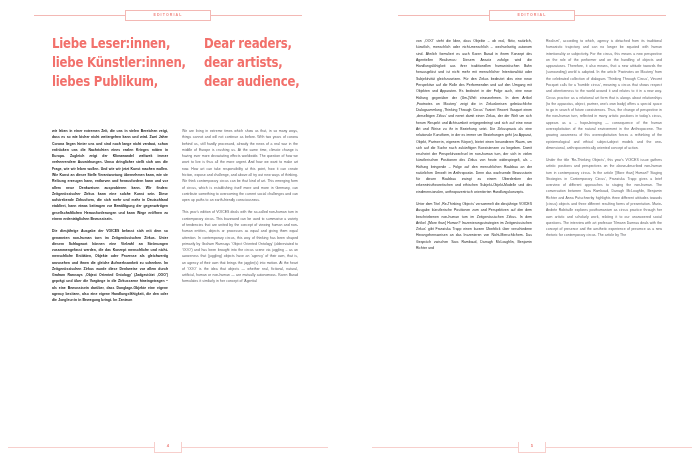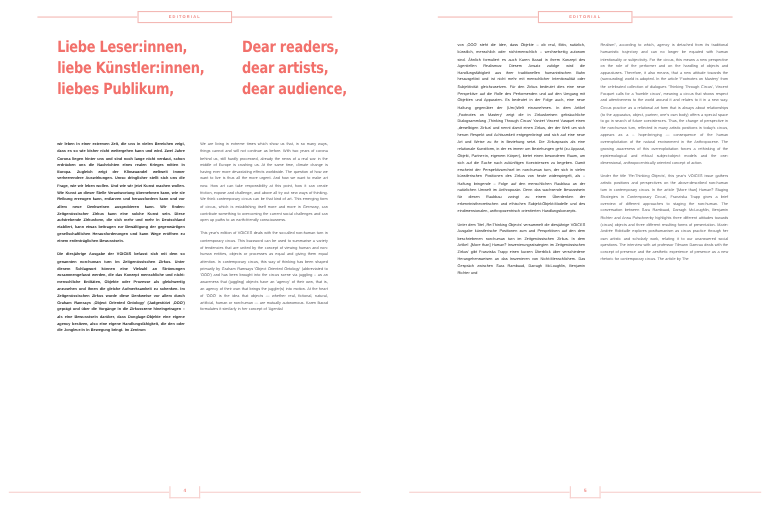--- a/index.html
+++ b/index.html
@@ -94,21 +94,21 @@
     padding-top: 1px;
   }
 
   
   .headline-row {
     position: absolute;
     top: 34px;
     left: 44px;
     right: 26px;
     display: flex;
-    gap: 28px;
+    gap: 12px;
     align-items: center;
   }
   .headline {
     color: #f2706b;
     font-family: "DejaVu Sans Condensed", "Liberation Sans Narrow", "Liberation Sans", sans-serif;
     font-weight: 700;
     font-size: 14.2px;
     line-height: 1.33;
     letter-spacing: -0.25px;
     white-space: nowrap;

